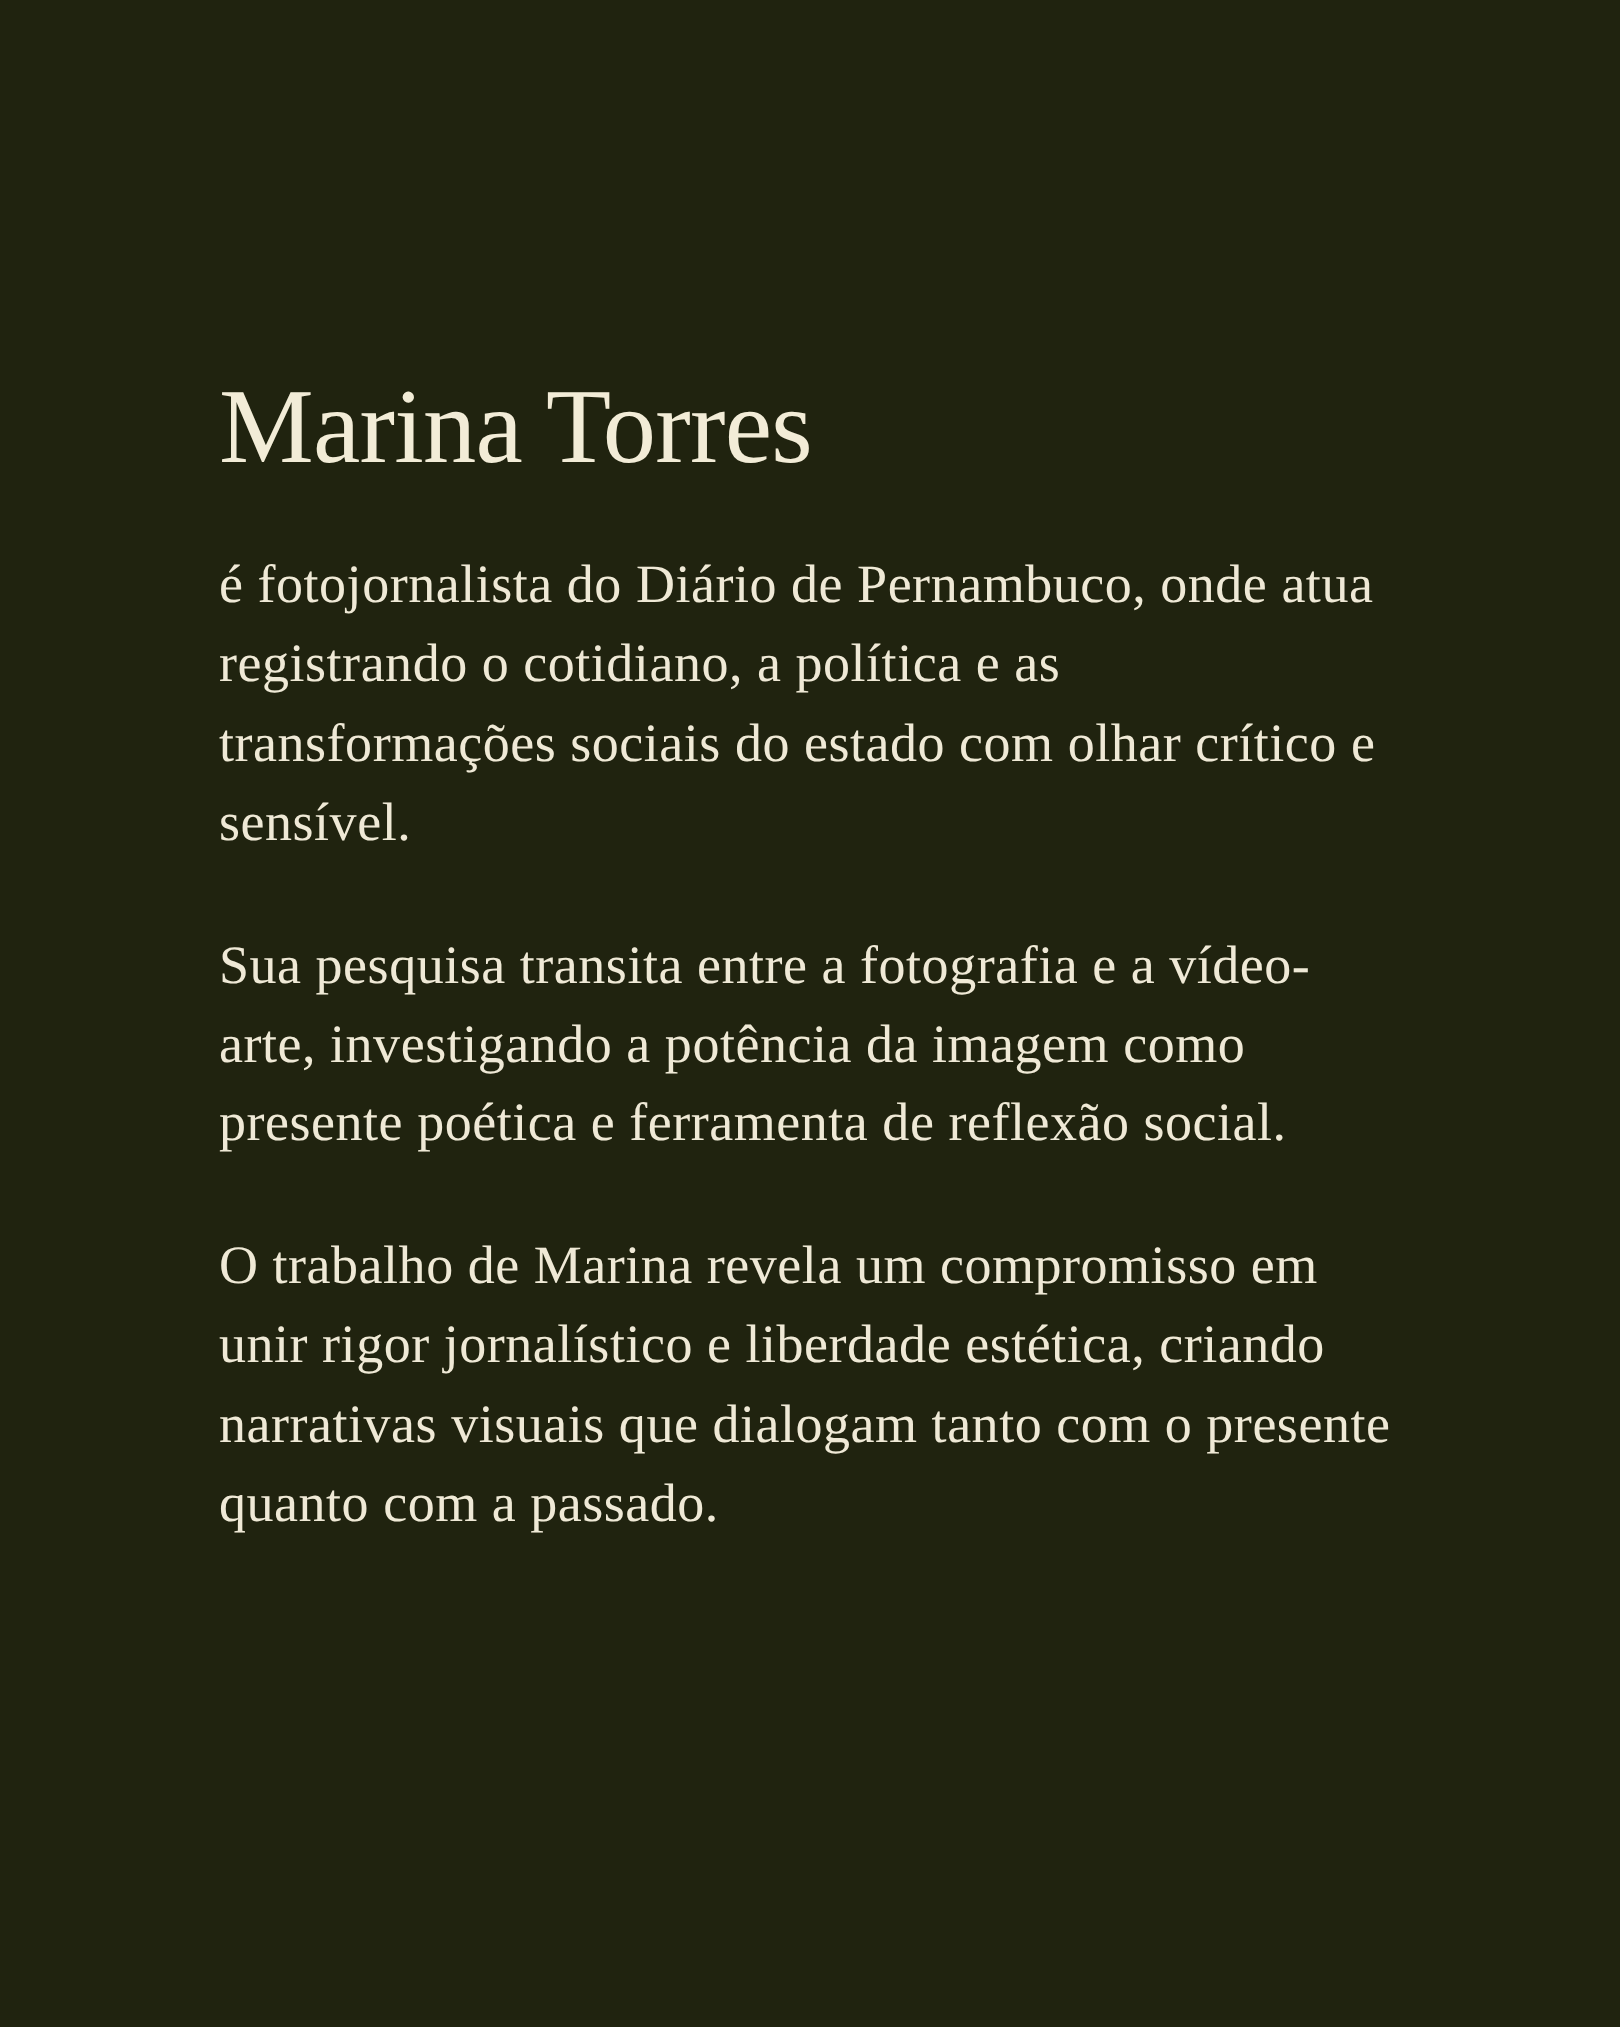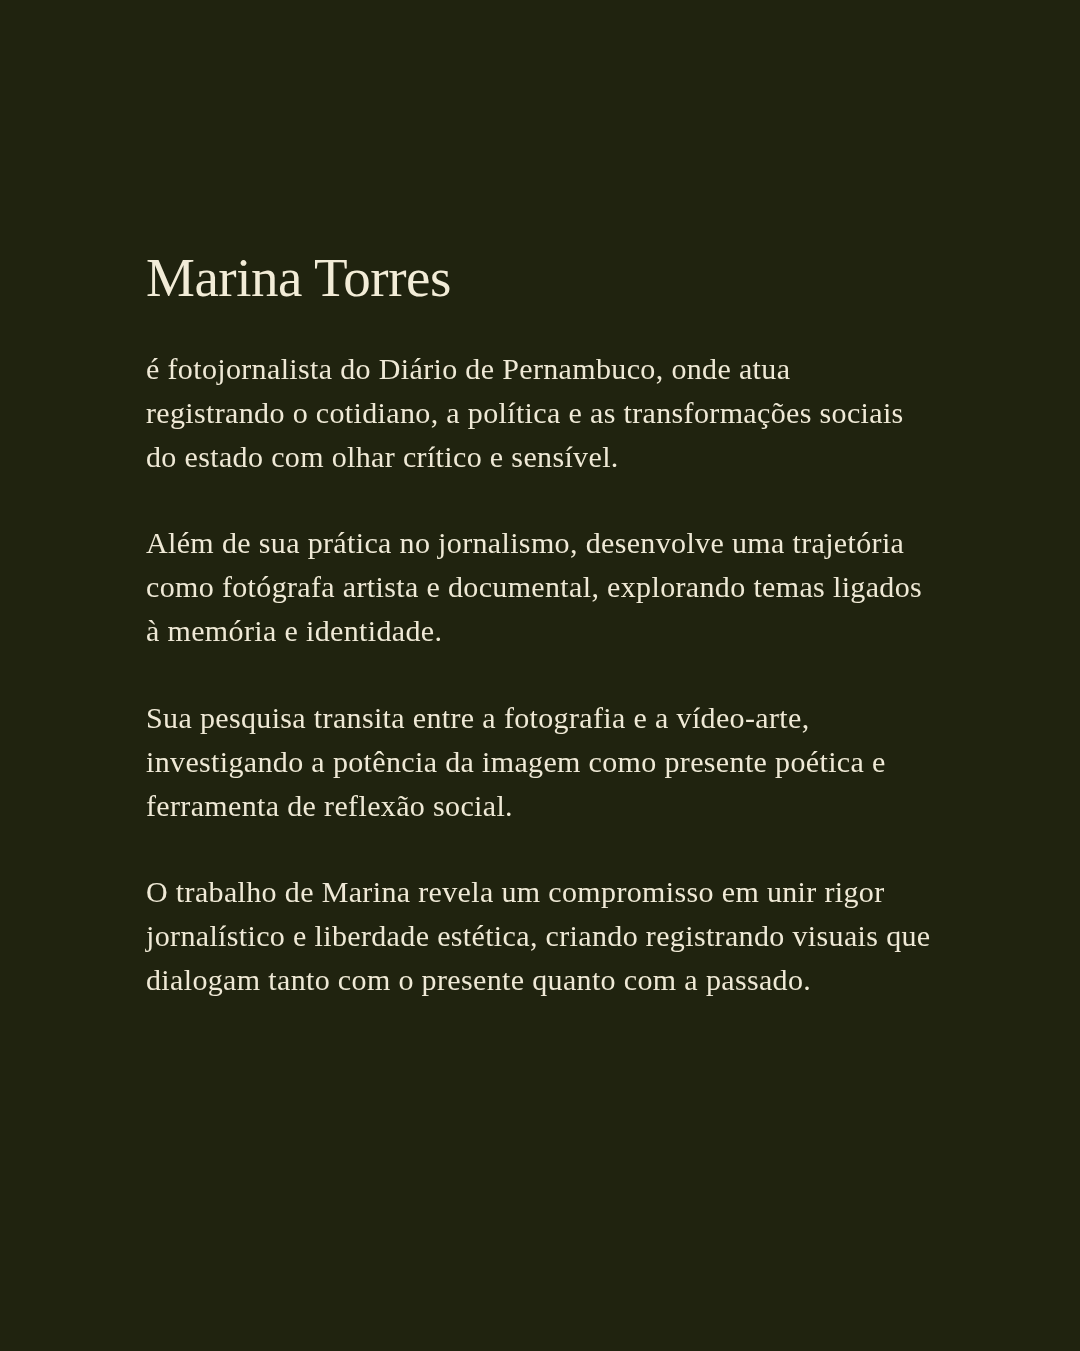--- a/index.html
+++ b/index.html
@@ -16,46 +16,45 @@
   .page {
     position: relative;
     width: 1080px;
     height: 1351px;
     box-sizing: border-box;
     padding: 250px 146px 0 146px;
   }
   .title {
     font-family: "Liberation Serif", serif;
     font-weight: 400;
-    font-size: 55px;
+    font-size: 71px;
     line-height: 1.0;
     letter-spacing: -0.5px;
     color: #f2ecd7;
     margin: 0 0 42px 0;
     white-space: nowrap;
   }
   .bio {
     max-width: 800px;
   }
   .bio p {
     font-family: "Liberation Serif", serif;
-    font-size: 30px;
+    font-size: 36px;
     line-height: 1.47;
     letter-spacing: 0.35px;
     color: #efe9d6;
     margin: 0 0 42px 0;
   }
   .bio p:last-child {
     margin-bottom: 0;
   }
 </style>
 </head>
 <body style="background: rgb(32, 35, 15);">
 
 <div class="page">
   <h1 class="title">Marina Torres</h1>
   <div class="bio">
     <p>é fotojornalista do Diário de Pernambuco, onde atua registrando o cotidiano, a política e as transformações sociais do estado com olhar crítico e sensível.</p>
-    <p>Além de sua prática no jornalismo, desenvolve uma trajetória como fotógrafa artista e documental, explorando temas ligados à memória e identidade.</p>
     <p>Sua pesquisa transita entre a fotografia e a vídeo-arte, investigando a potência da imagem como presente poética e ferramenta de reflexão social.</p>
-    <p>O trabalho de Marina revela um compromisso em unir rigor jornalístico e liberdade estética, criando registrando visuais que dialogam tanto com o presente quanto com a passado.</p>
+    <p>O trabalho de Marina revela um compromisso em unir rigor jornalístico e liberdade estética, criando narrativas visuais que dialogam tanto com o presente quanto com a passado.</p>
   </div>
 </div>
 
 </body></html>

